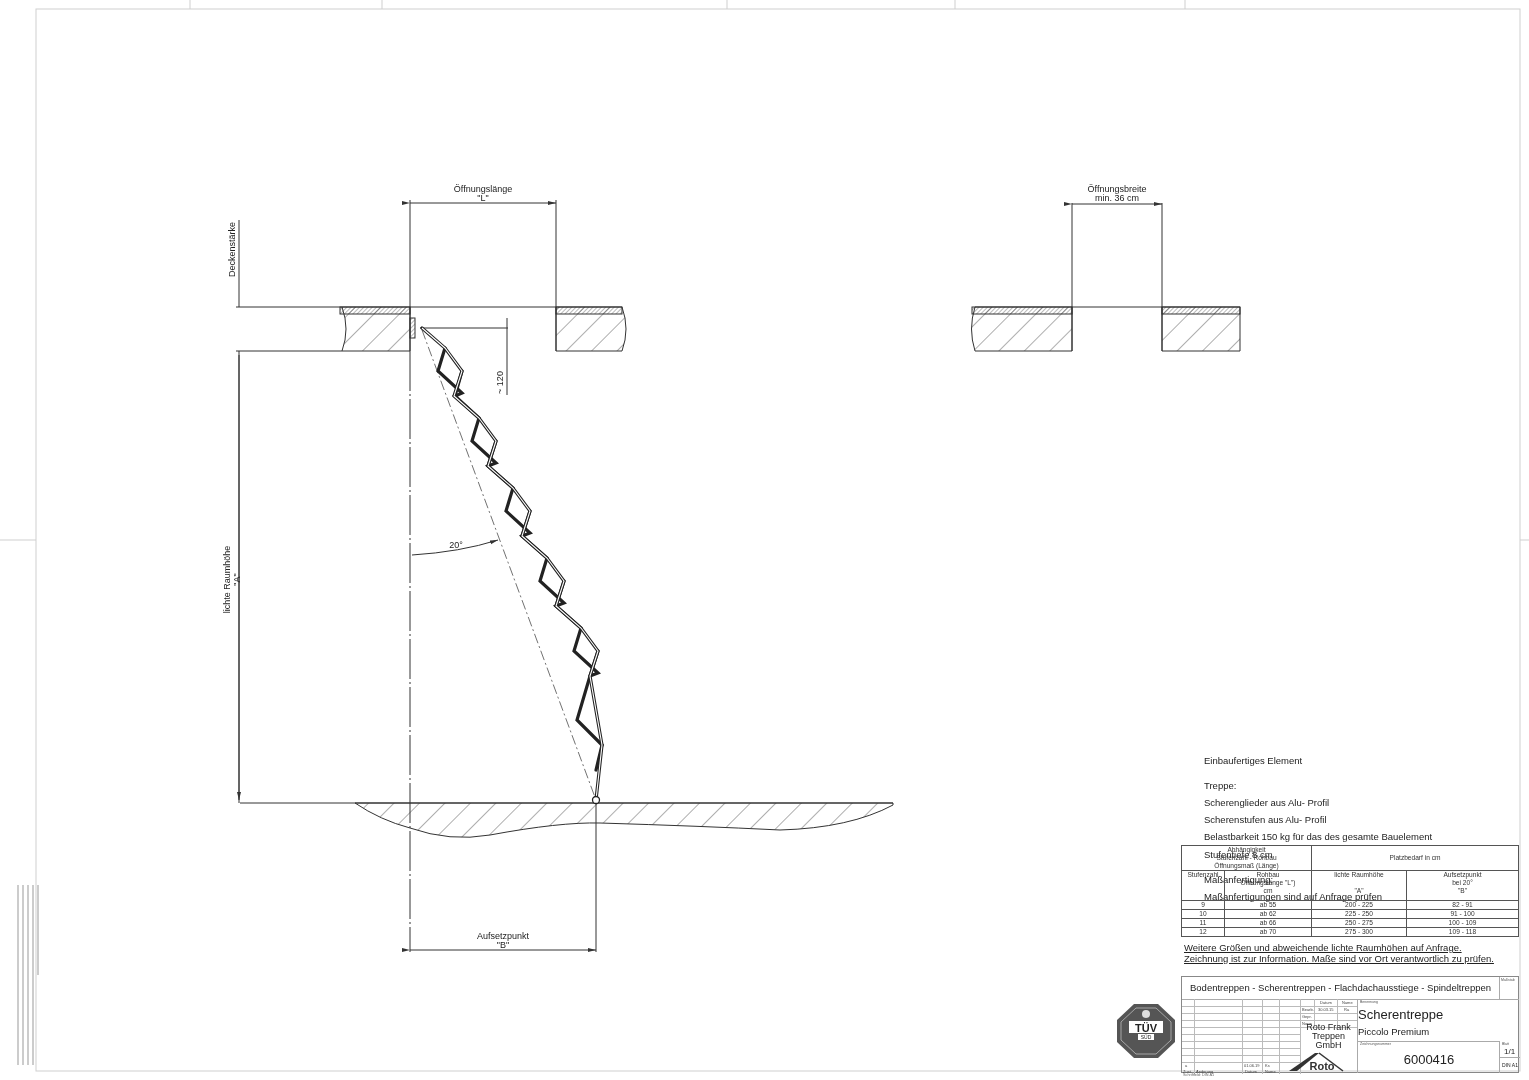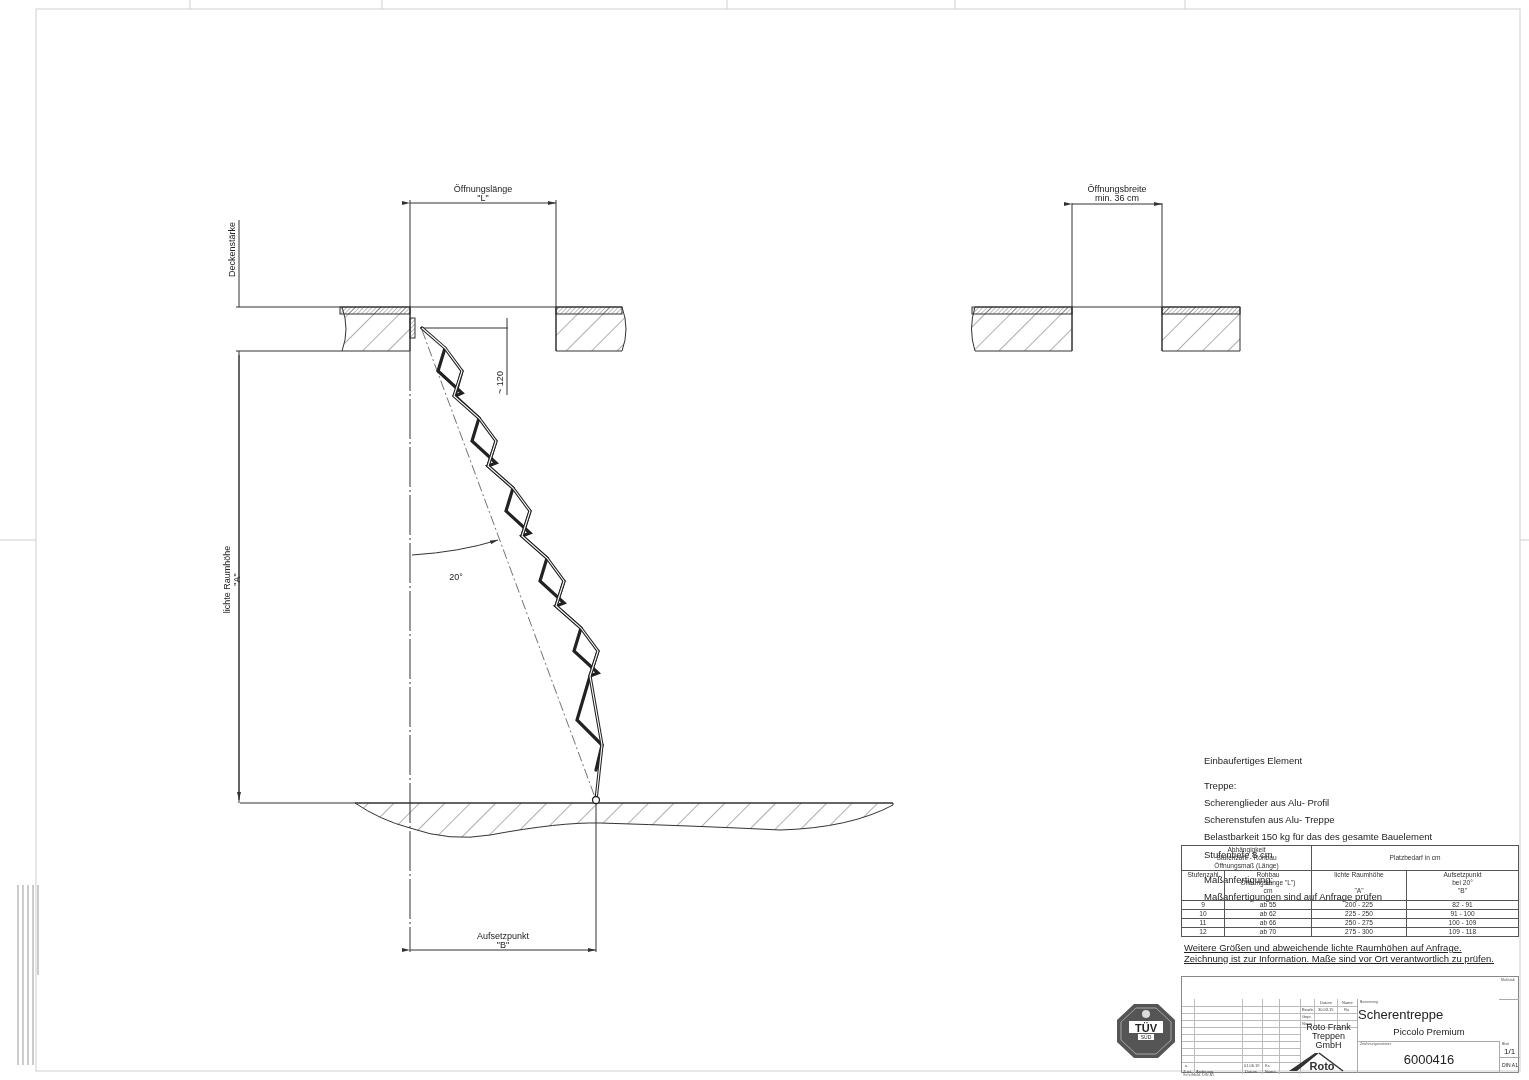--- a/index.html
+++ b/index.html
@@ -13,21 +13,21 @@
   table.spec td, table.spec th { border:1px solid #555; text-align:center; padding:0 2px; font-weight:normal; line-height:8px; }
   table.spec th { vertical-align:top; }
   .footnote { left:1184px; top:943px; font-size:9.5px; line-height:10.5px; color:#222;text-decoration:underline; }
   .tb { position:absolute; left:1181px; top:976px; width:338px; height:97px; border:1px solid #888; box-sizing:border-box; }
   .tb-series { position:absolute; left:0; top:0; width:317px; height:22px; border-right:1px solid #aaa; border-bottom:1px solid #aaa; font-size:9.5px; text-align:center; line-height:22px; }
   .tb-scale { position:absolute; left:317px; top:0; width:20px; height:22px; border-bottom:1px solid #aaa; }
   .tiny { font-size:3.5px; color:#555; position:absolute; }
   .tb-scale-val { position:absolute; left:2px; top:8px; font-size:10px;margin-left:48px; }
   .tb-main { position:absolute; left:175px; top:22px; width:142px; height:42px; border-left:1px solid #aaa; border-bottom:1px solid #aaa; }
   .tb-title { position:absolute; left:0; width:142px; top:8px; text-align:left; font-size:13px; }
-  .tb-sub { position:absolute; left:0; width:142px; top:27px; text-align:center; font-size:9.5px; }
+  .tb-sub { position:absolute; left:0; width:142px; top:27px; font-size:9.5px; }
   .tb-number { position:absolute; left:175px; top:64px; width:142px; height:32px; border-left:1px solid #aaa; }
   .tb-number-val { position:absolute; left:0; width:142px; top:11px; text-align:center; font-size:13px; }
   .tb-sheet { position:absolute; left:317px; top:64px; width:20px; height:16px; border-left:1px solid #aaa; border-bottom:1px solid #aaa; }
   .tb-format { position:absolute; left:317px; top:80px; width:20px; height:16px; border-left:1px solid #aaa; font-size:5px; line-height:16px; text-align:center; }
   .tb-company { position:absolute; left:118px; top:46px; width:57px; text-align:center; font-size:9px; line-height:9px; }
   .tb-grid { position:absolute; left:0; top:22px; width:175px; height:75px; }
   .tb-grid .row { position:absolute; left:0; width:118px; height:0; border-top:1px solid #bbb; }
   .cell { position:absolute; font-size:4px; color:#444; }
   .stamp { position:absolute; left:2px; top:1073px; font-size:3.8px; color:#666; }
   .logo-roto { position:absolute; left:1285px; top:1052px; width:60px; height:20px; }
@@ -131,32 +131,32 @@
     <line x1="1072" y1="307" x2="1162" y2="307"></line>
     <line x1="1072" y1="204" x2="1162" y2="204" marker-end="url(#arr)" marker-start="url(#arr)"></line>
   </g>
 </svg>
 
 <div class="label" style="left:440px;top:185px;width:86px;">Öffnungslänge</div>
 <div class="label" style="left:440px;top:194px;width:86px;">"L"</div>
 <div class="vlabel" style="left:192px;top:245px;width:80px;transform:rotate(-90deg);">Deckenstärke</div>
 <div class="vlabel" style="left:182px;top:575px;width:90px;transform:rotate(-90deg);">lichte Raumhöhe</div>
 <div class="vlabel" style="left:192px;top:575px;width:90px;transform:rotate(-90deg);">"A"</div>
-<div class="label" style="left:443px;top:541px;width:26px;margin-top:32px;">20°</div>
+<div class="label" style="left:443px;top:541px;width:26px;">20°</div>
 <div class="vlabel" style="left:480px;top:378px;width:40px;transform:rotate(-90deg);">~ 120</div>
 <div class="label" style="left:460px;top:932px;width:86px;">Aufsetzpunkt</div>
 <div class="label" style="left:460px;top:941px;width:86px;">"B"</div>
 <div class="label" style="left:1072px;top:185px;width:90px;">Öffnungsbreite</div>
 <div class="label" style="left:1072px;top:194px;width:90px;">min. 36 cm</div>
 
 <div class="abs notes">
   <div class="block">Einbaufertiges Element</div>
   <div>Treppe:</div>
   <div>Scherenglieder aus Alu- Profil</div>
-  <div>Scherenstufen aus Alu- Treppe</div>
+  <div>Scherenstufen aus Alu- Profil</div>
   <div>Belastbarkeit 150 kg für das des gesamte Bauelement</div>
   <div class="block">Stufentiefe 8 cm</div>
   <div>Maßanfertigung:</div>
   <div>Maßanfertigungen sind auf Anfrage prüfen</div>
 </div>
 
 <table class="spec">
   <tbody>
         <tr style="height:20px">
     <th colspan="2" style="vertical-align:middle;padding:0 30px;">Abhängigkeit Stufenzahl - Rohbau Öffnungsmaß (Länge)</th>
@@ -204,20 +204,21 @@
   <polygon points="18,1 42,1 59,17 59,39 42,55 18,55 1,39 1,17" fill="#555"></polygon>
   <polygon points="20,5 40,5 55,19 55,37 40,51 20,51 5,37 5,19" fill="none" stroke="#ddd" stroke-width="0.6"></polygon>
   <circle cx="30" cy="11" r="4" fill="#ddd"></circle>
   <rect x="13" y="18" width="34" height="12" fill="#fff"></rect>
   <text x="30" y="28.5" text-anchor="middle" font-size="11" font-weight="bold" fill="#222" font-family="Liberation Sans, sans-serif">TÜV</text>
   <rect x="22" y="31" width="16" height="6" fill="#fff"></rect>
   <text x="30" y="36" text-anchor="middle" font-size="5" fill="#222" font-family="Liberation Sans, sans-serif">SÜD</text>
 </svg>
 
 <div class="tb">
+  <div class="tb-series">Bodentreppen - Scherentreppen - Flachdachausstiege - Spindeltreppen</div>
   <div class="tb-scale">
     <span class="tiny" style="left:2px;top:1px;">Maßstab</span>
     <span class="tb-scale-val">1:10</span>
   </div>
 
   <div class="tb-grid">
     <div class="row" style="top:7px"></div>
         <div class="row" style="top:14px"></div>
         <div class="row" style="top:21px"></div>
     <div class="row" style="top:28px"></div>

